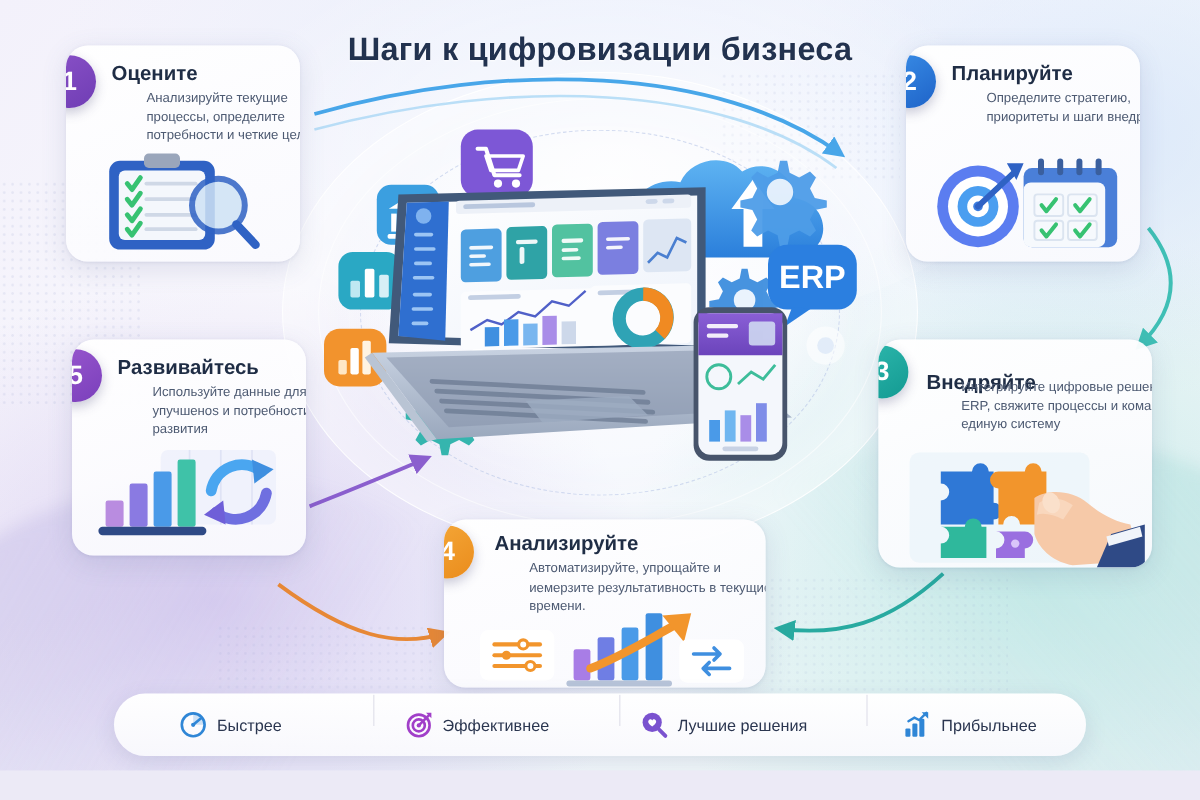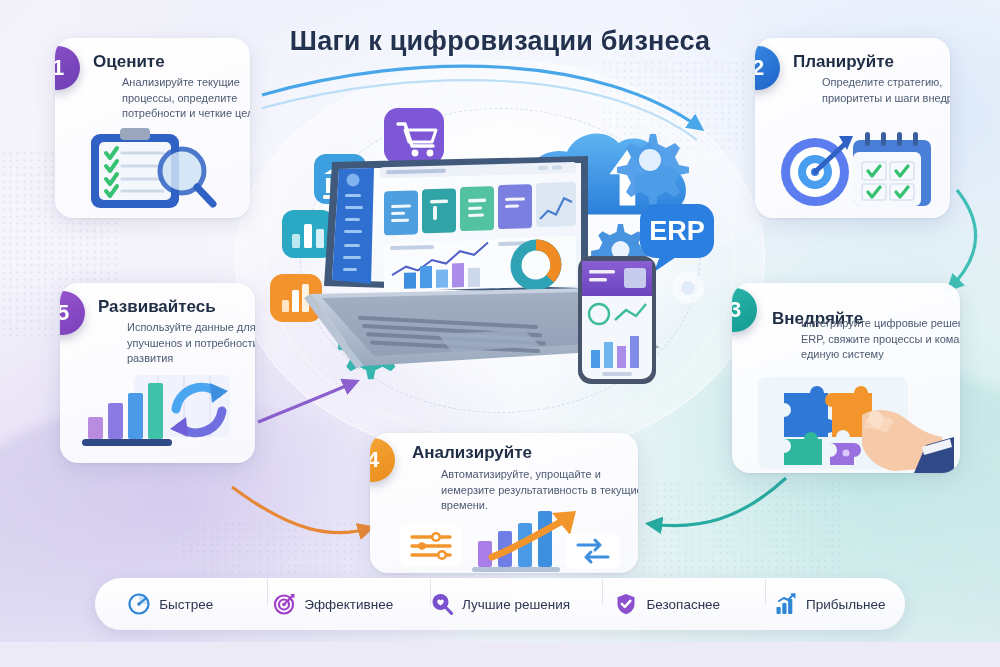--- a/index.html
+++ b/index.html
@@ -552,29 +552,20 @@
         <svg width="24" height="24" viewBox="0 0 24 24">
           <circle cx="10.5" cy="10" r="8" fill="#7a52cf"></circle>
           <path d="M10.5,13.4 C7.4,11.2 6.6,9.6 7.6,8.2 C8.5,7 10,7.4 10.5,8.4
                    C11,7.4 12.5,7 13.4,8.2 C14.4,9.6 13.6,11.2 10.5,13.4 Z" fill="#ffffff"></path>
           <line x1="16.3" y1="16" x2="21.5" y2="21.3" stroke="#7a52cf" stroke-width="3.2" stroke-linecap="round"></line>
         </svg>
       </span>
       <span class="flabel">Лучшие решения</span>
     </div>
 
-    <div class="feat">
-      <span class="ficon">
-        <svg width="24" height="24" viewBox="0 0 24 24">
-          <path d="M12,2 L20.5,5.2 V12 C20.5,17 16.8,20.8 12,22.2 C7.2,20.8 3.5,17 3.5,12 V5.2 Z" fill="#8b4fd0"></path>
-          <polyline points="7.8,11.8 10.8,14.8 16.3,8.8" fill="none" stroke="#ffffff" stroke-width="2.6" stroke-linecap="round" stroke-linejoin="round"></polyline>
-        </svg>
-      </span>
-      <span class="flabel">Безопаснее</span>
-    </div>
 
     <div class="feat">
       <span class="ficon">
         <svg width="24" height="24" viewBox="0 0 24 24">
           <rect x="2.5" y="15" width="4.2" height="7" rx="1" fill="#2f86d6"></rect>
           <rect x="8.3" y="11" width="4.2" height="11" rx="1" fill="#2f86d6"></rect>
           <rect x="14.1" y="7" width="4.2" height="15" rx="1" fill="#2f86d6"></rect>
           <polyline points="5,9 10,6 14,8 20,2" fill="none" stroke="#2f86d6" stroke-width="2" stroke-linecap="round"></polyline>
           <path d="M16,1.5 L21.5,1.5 L21.5,7 Z" fill="#2f86d6"></path>
         </svg>

